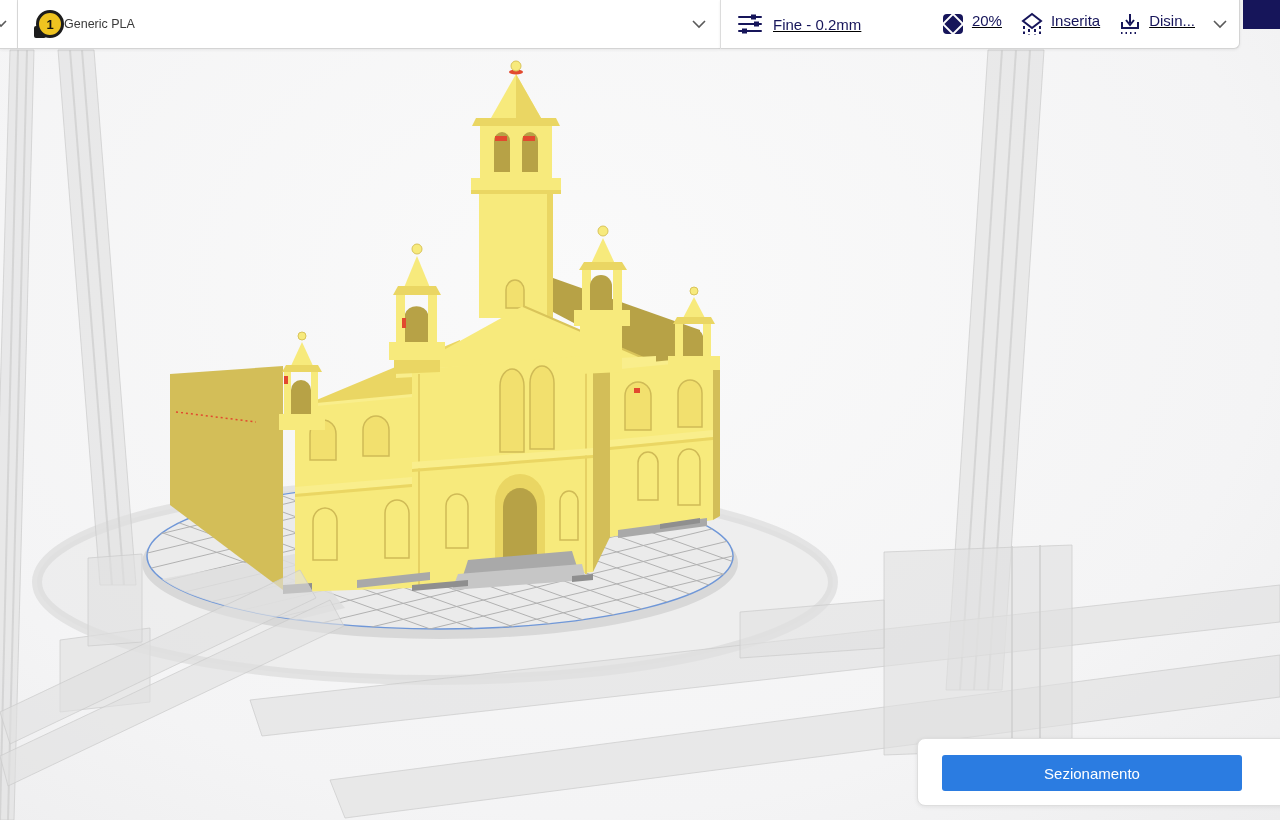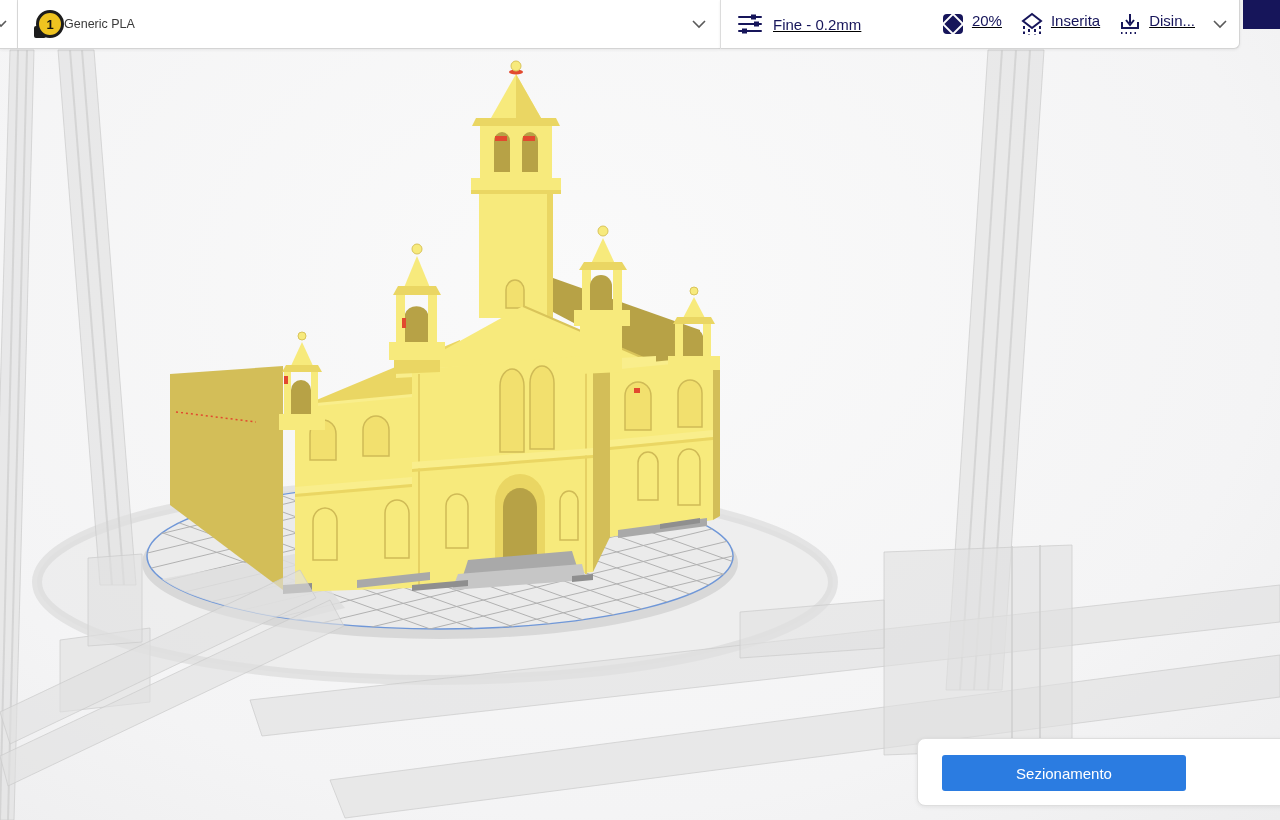--- a/index.html
+++ b/index.html
@@ -26,21 +26,21 @@
   .p2 .chev{margin-left:auto;}
   .setting{display:flex;}
   .setting .lbl{margin-left:7px;font-size:15px;color:var(--navy,#16155a);white-space:nowrap;}
   .profile-lbl{margin-left:10px;font-size:15px;color:var(--navy,#16155a);white-space:nowrap;}
   .gap{margin-left:18px;}
   .spacer{flex:1;}
   .trunc{max-width:52px;overflow:hidden;text-overflow:ellipsis;}
   
   .slice-panel{position:absolute;left:917px;top:738px;width:383px;height:68px;background:#fff;
     border:1px solid #dedede;border-radius:8px;box-shadow:0 1px 4px rgba(0,0,0,.08);z-index:10;box-sizing:border-box;}
-  .slice-btn{position:absolute;left:24px;top:16px;width:244px;height:36px;border:none;border-radius:3px;
+  .slice-btn{position:absolute;left:24px;top:16px;width:300px;height:36px;border:none;border-radius:3px;
     background:var(--accent_blue,#2b7ce1);color:#fff;font-size:15px;cursor:pointer;
     font-family:"Liberation Sans",sans-serif;}
   
   .fl{fill:var(--model_light,#f7ea7c);} .fb{fill:var(--model_bright,#f9ee8c);}
   .fm{fill:var(--model_mid,#ead663);} .fs{fill:var(--model_shade,#d3be58);}
   .fd{fill:var(--model_dark,#b7a246);} .fr{fill:var(--overhang_red,#e2492f);}
   .arch{fill:#f2e06e;stroke:#cfba56;stroke-width:1.5;}
   .archo{fill:none;stroke:#cfba56;stroke-width:1.5;}
   .frame{fill:#e0e0e0;fill-opacity:.62;stroke:#cbcbcb;stroke-opacity:.7;stroke-width:1;}
   .stripe{stroke:#cfcfcf;stroke-width:2;stroke-opacity:.8;}

